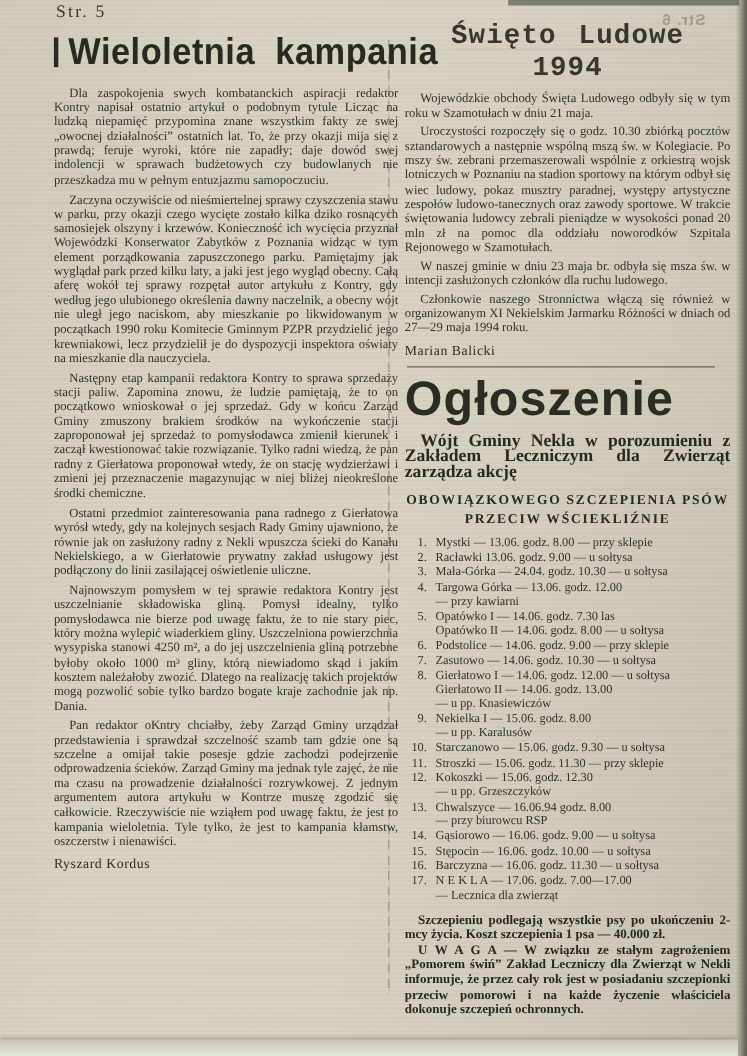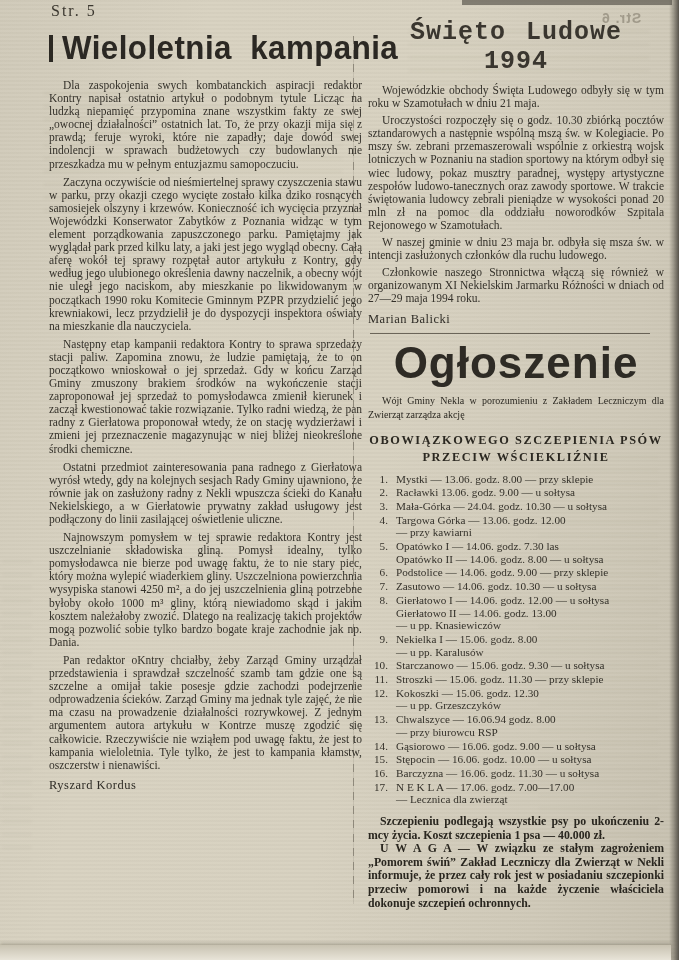--- a/index.html
+++ b/index.html
@@ -47,25 +47,25 @@
   .para { margin:0 0 5px; text-indent:14px; text-align:justify;
     font-size:11.5px; line-height:13.1px; }
   .byline { text-align:left; font-size:12.5px; letter-spacing:0.5px; margin:6px 6px 0 0; color:#2f2c26; }
 
   .right-title { margin:4px 0 8px; text-align:center;
     font-family:Liberation Mono, monospace; font-weight:bold; font-size:25px;
     letter-spacing:1px; word-spacing:4px; color:#3a362f; }
   .col-right .para { margin-bottom:4px; }
   .article-rule { border:none; border-top:1.5px solid rgba(62,57,47,0.7); margin:6px 14px 2px 2px; }
 
-  .announce-title { margin:4px 0 6px; text-align:center;
+  .announce-title { margin:4px 0 6px; text-align:left;
     font-family:"Liberation Sans", sans-serif; font-weight:bold; font-size:44px;
     letter-spacing:1px; color:#2e2b25; }
   .announce-intro { margin:2px 0 9px; text-indent:14px; text-align:justify;
-    font-weight:normal; font-size:10px; line-height:14.5px; color:#2b2821; }
+    font-weight:bold; font-size:16px; line-height:14.5px; color:#2b2821; }
   .subject { margin:0 0 7px; }
   .subject-line { text-align:center; font-weight:bold; font-size:12.3px;
     letter-spacing:1.6px; line-height:17px; color:#2b2821; }
   .schedule-intro { font-weight:bold; font-size:11.8px; margin:8px 0 7px; color:#2b2821; }
 
   .schedule { margin:0; }
   .sched-item { display:flex; font-size:11.2px; line-height:12.7px; margin-bottom:1px; }
   .sched-num { width:20px; text-align:right; margin-right:8px; flex:none; }
   .sched-lines { flex:1; }
   .sched-line { display:block; }

